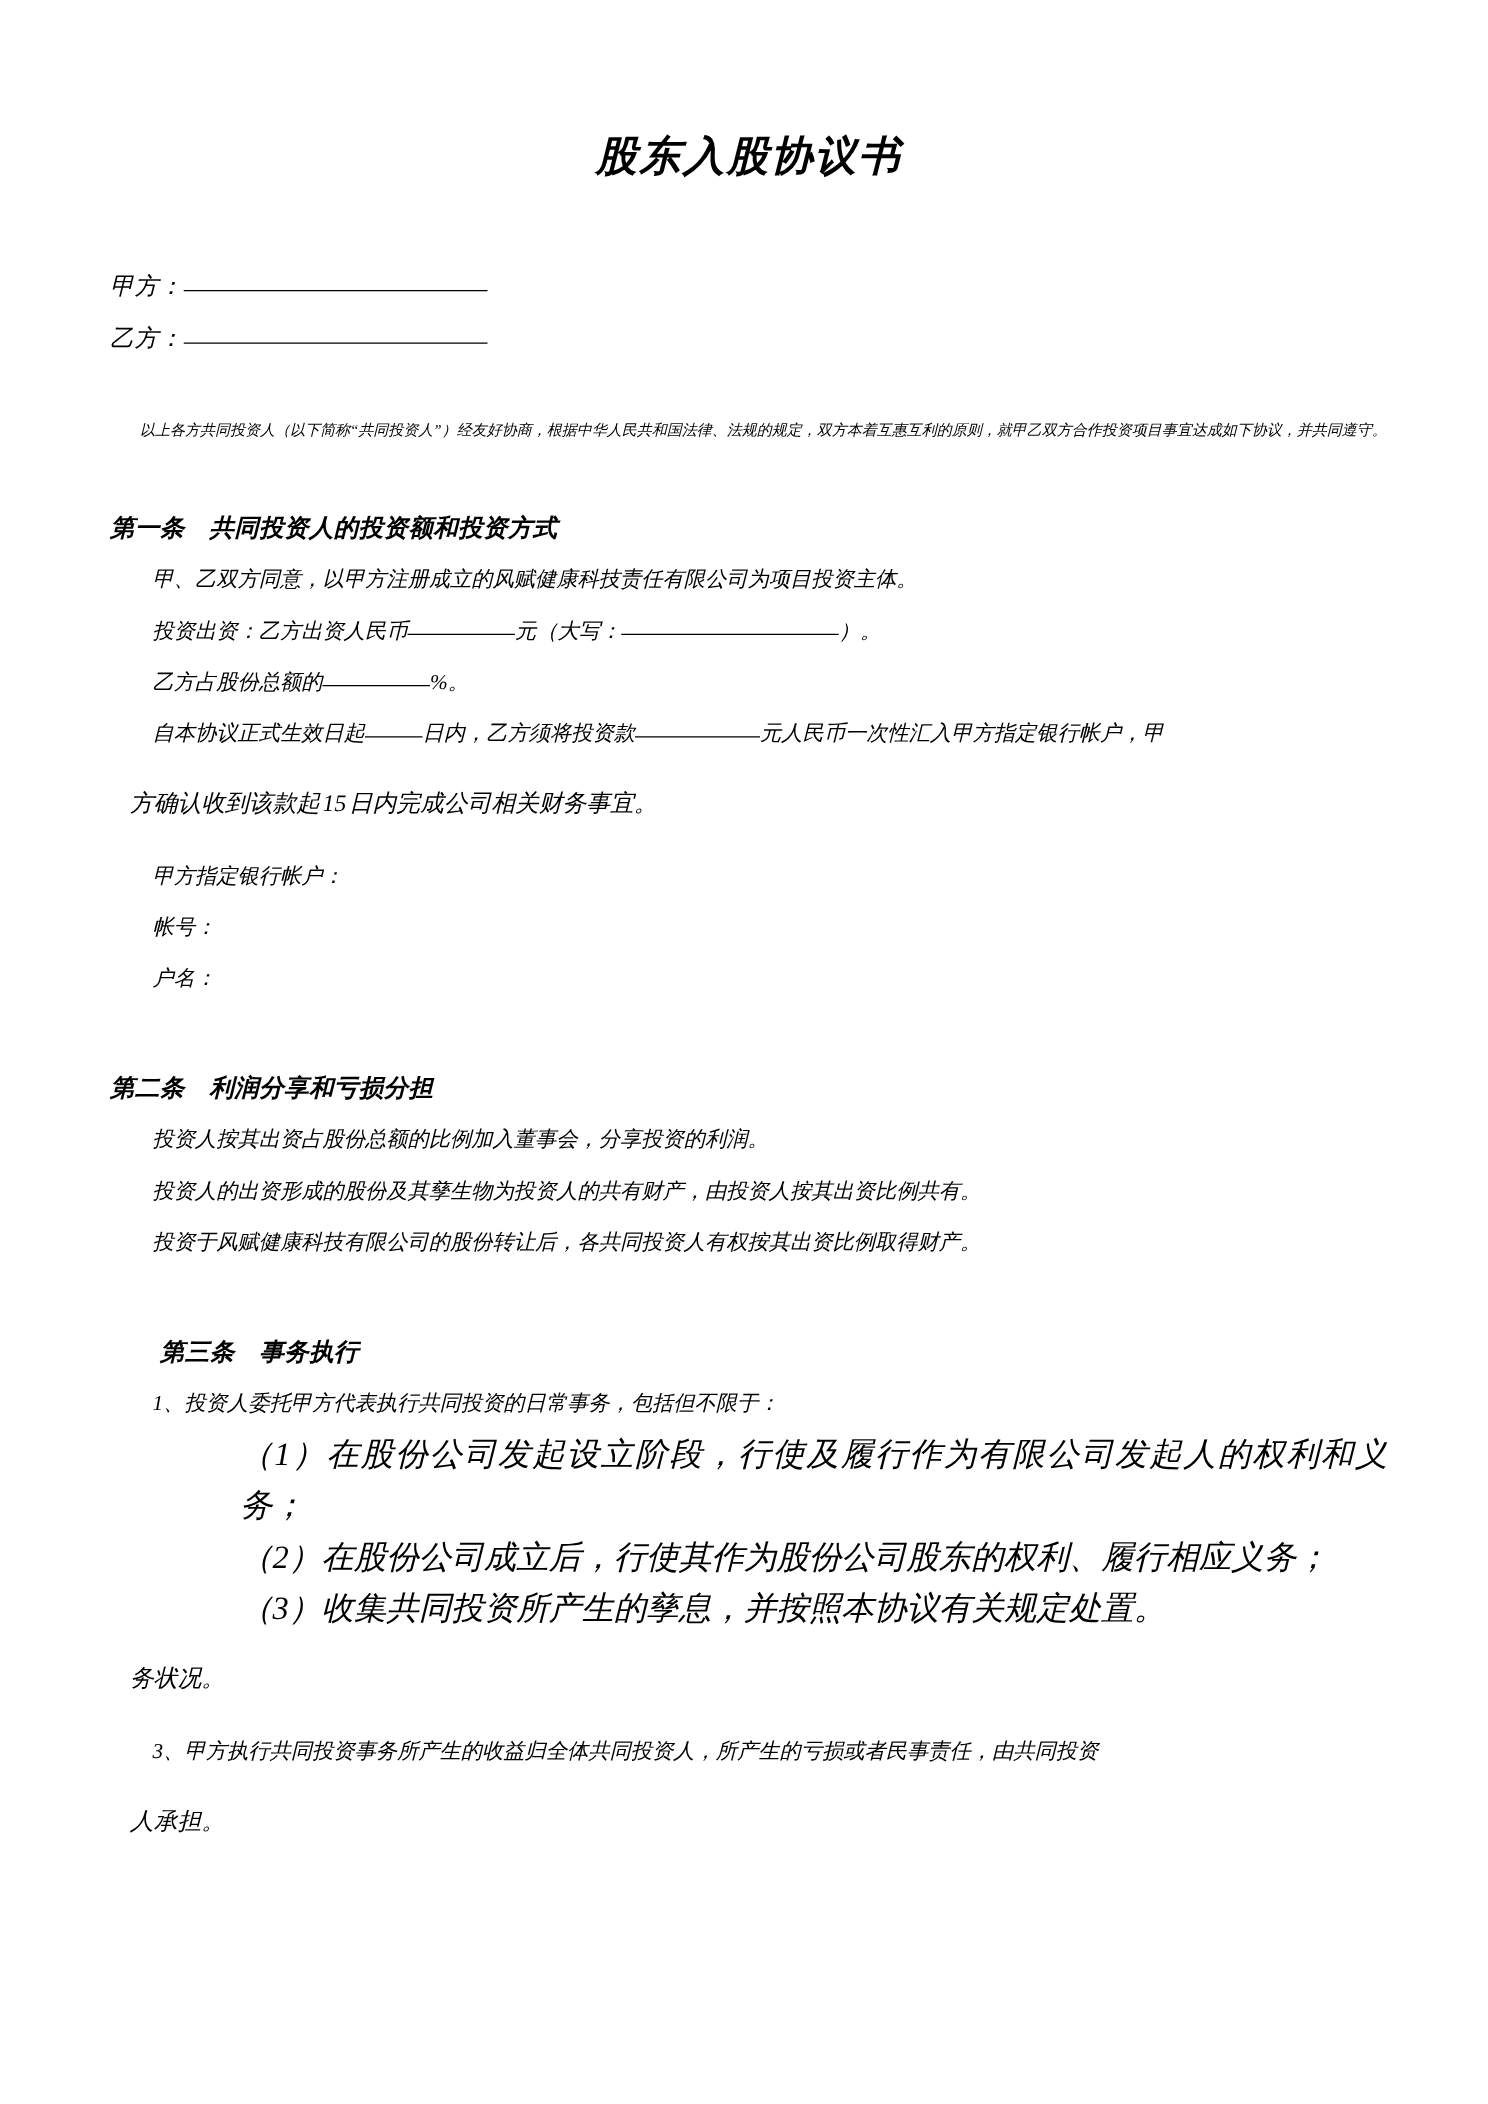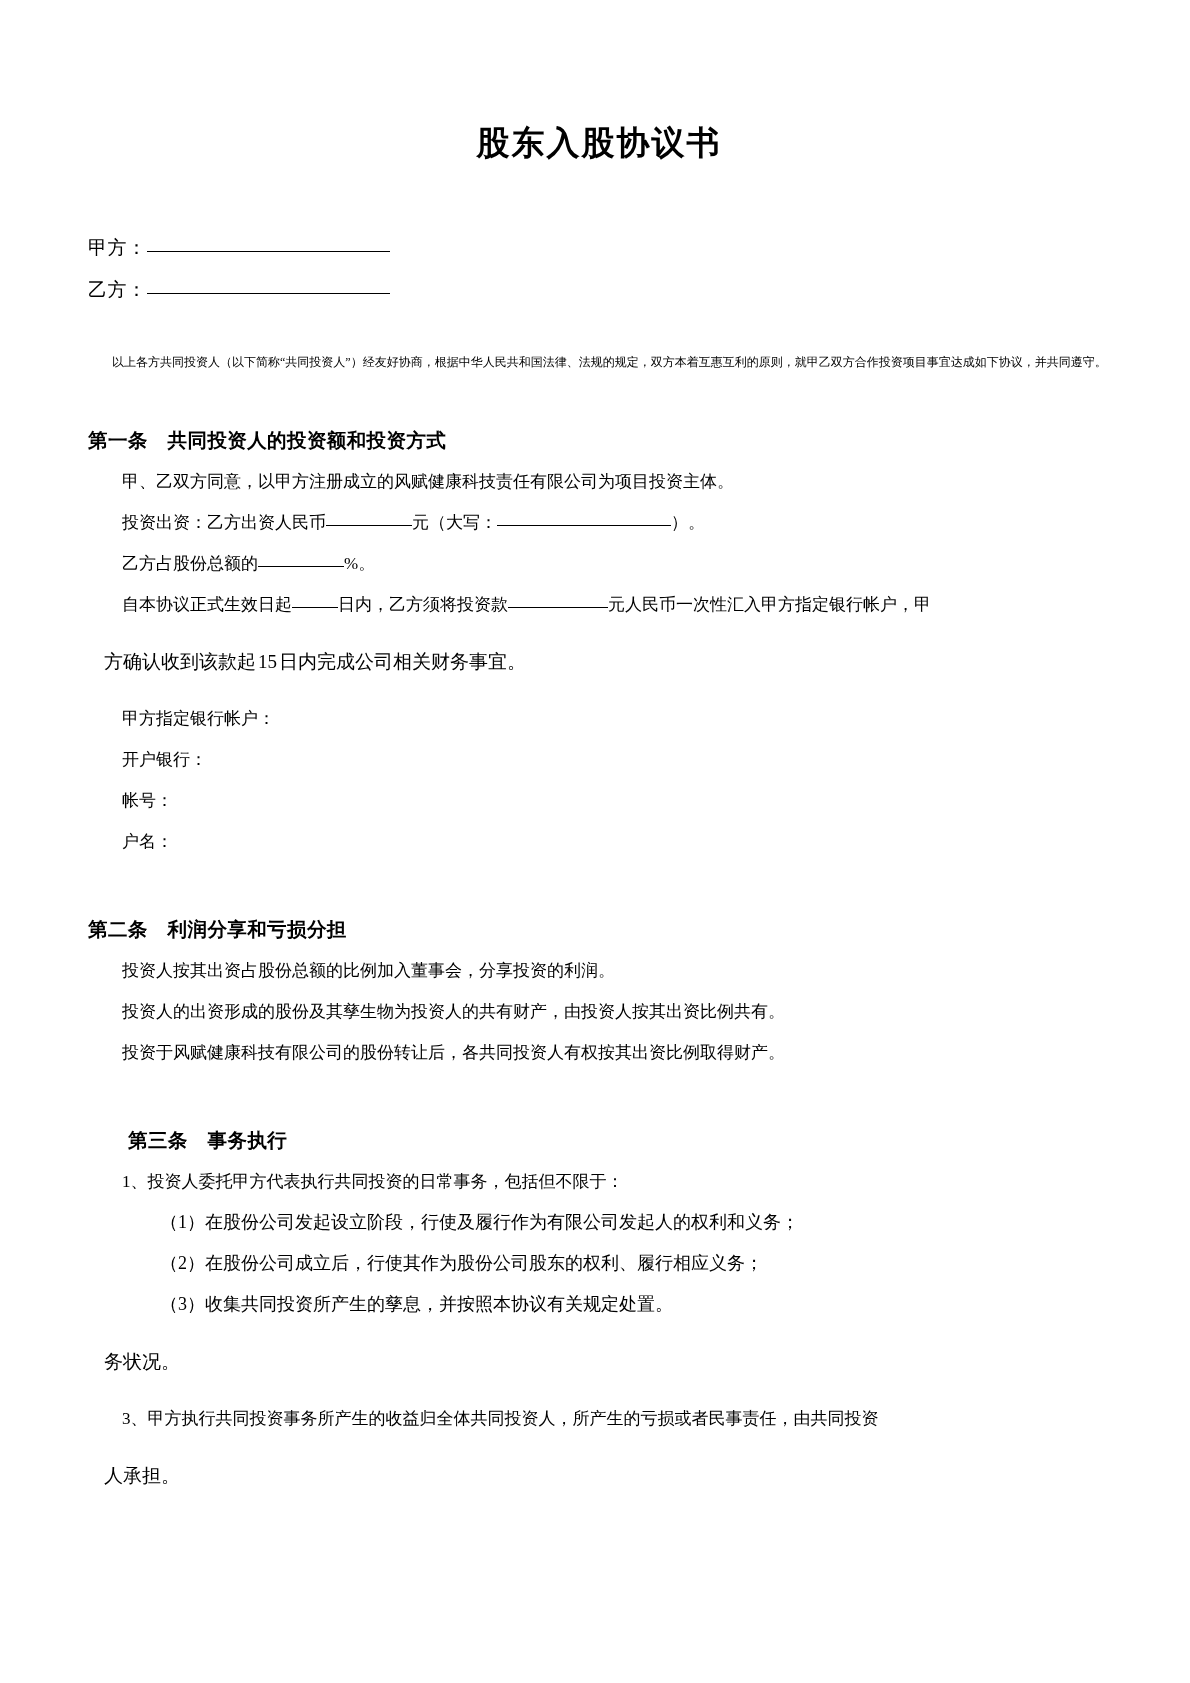--- a/index.html
+++ b/index.html
@@ -18,22 +18,23 @@
     height: 1683px;
     margin: 0 auto;
     background: #ffffff;
     box-sizing: border-box;
     padding: 0;
     overflow: hidden;
   }
   .content {
     position: absolute;
     left: 88px;
-    top: 18px;
+    top: 0;
     width: 1022px;
+    font-style: italic;
   }
 
   
   .doc-title {
     text-align: center;
     font-family: "DejaVu Serif", "Liberation Serif", serif;
     font-weight: 700;
     font-size: 33px;
     letter-spacing: 2px;
     margin: 0;
@@ -76,21 +77,21 @@
   }
   .body-line {
     font-size: 17px;
     line-height: 41px;
     margin: 0;
     text-indent: 2em;
     text-align: justify;
     text-justify: inter-ideograph;
   }
   .sub-line {
-    font-size: 18px;
+    font-size: 26px;
     line-height: 41px;
     margin: 0;
     padding-left: 4em;
     text-indent: 0;
     text-align: justify;
     text-justify: inter-ideograph;
   }
   .flow-line {
     font-size: 19px;
     line-height: 41px;
@@ -152,21 +153,20 @@
     </p>
 
     <p class="body-line">
       <span>自本协议正式生效日起</span><span class="fill-blank blank-xs"></span><span>日内，乙方须将投资款</span><span class="fill-blank blank-md"></span><span>元人民币一次性汇入甲方指定银行帐户，甲</span>
     </p>
     <p class="flow-line">
       <span>方确认收到该款起</span><span class="digit">15</span><span>日内完成公司相关财务事宜。</span>
     </p>
 
     <p class="body-line">甲方指定银行帐户：</p>
-    <p class="body-line">开户银行：</p>
     <p class="body-line">帐号：</p>
     <p class="body-line">户名：</p>
 
     <h2 class="section-heading sec-gap-2">第二条　利润分享和亏损分担</h2>
 
     <p class="body-line">投资人按其出资占股份总额的比例加入董事会，分享投资的利润。</p>
     <p class="body-line">投资人的出资形成的股份及其孳生物为投资人的共有财产，由投资人按其出资比例共有。</p>
     <p class="body-line">投资于风赋健康科技有限公司的股份转让后，各共同投资人有权按其出资比例取得财产。</p>
 
     <h2 class="section-heading sec-gap-3">第三条　事务执行</h2>

